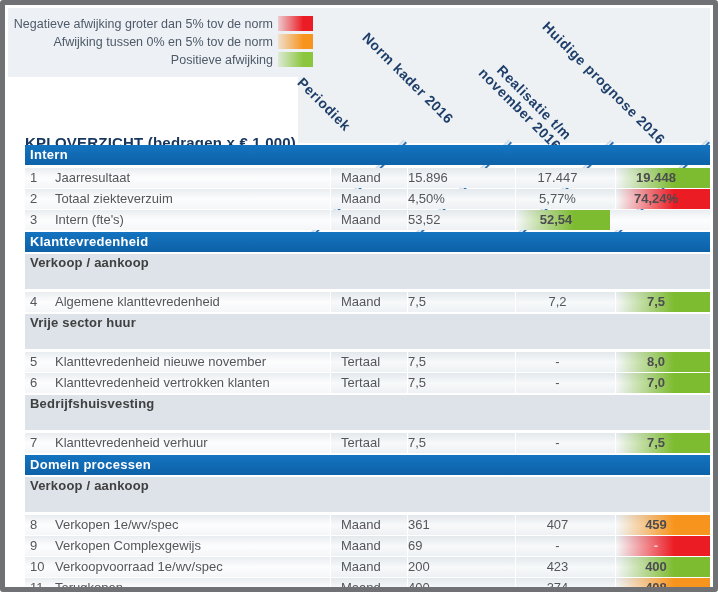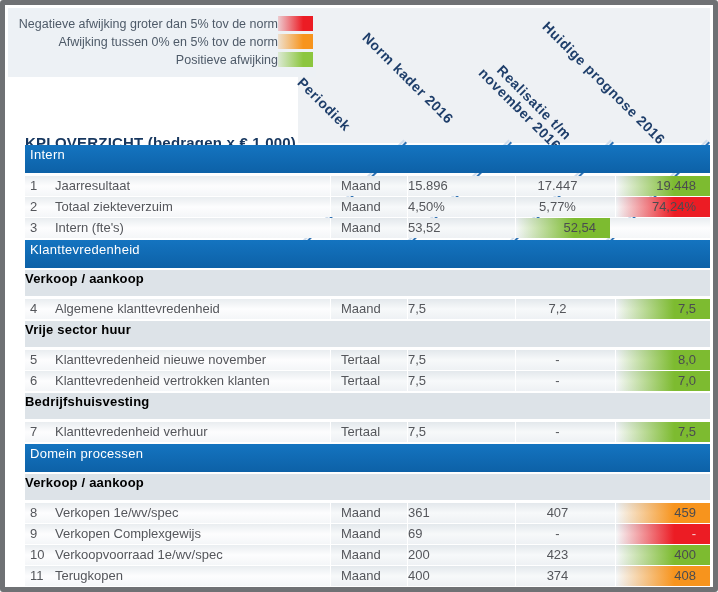--- a/index.html
+++ b/index.html
@@ -12,21 +12,21 @@
     font-family:"Liberation Sans", sans-serif;
     overflow:hidden;
   }
   
   .legend-panel{
     position:absolute;left:3px;top:3px;width:308px;height:69px;
     background:#edf1f5;
   }
   #legend-items{position:absolute;right:3px;top:7px;width:302px;}
   .legend-row{display:flex;align-items:center;justify-content:flex-end;height:17px;margin-bottom:1px;}
-  .legend-label{font-size:12.5px;color:#4e5a68;white-space:nowrap;}
+  .legend-label{font-size:12.5px;color:#4e5a68;white-space:nowrap;margin-right:5px;}
   .legend-swatch{width:35px;height:15px;flex:0 0 35px;}
   
   .header-panel{position:absolute;left:293px;top:3px;width:412px;height:135px;background:#eef1f4;}
   .diag{
     position:absolute;height:2px;width:150px;background:#2f72b4;
     transform-origin:100% 100%;transform:rotate(-45deg);
     box-shadow:0 -3px 0 #cfdded;
   }
   .diag-1{left:252px;top:136px;}
   .diag-2{left:357px;top:136px;}
@@ -43,46 +43,46 @@
   .hline{display:block;line-height:15px;}
   
   .page-title{
     position:absolute;left:20px;top:129px;
     font-size:15px;font-weight:bold;color:#17375f;letter-spacing:.2px;
   }
   
   .kpi-table{position:absolute;left:20px;top:138px;width:685px;}
   .trow{width:685px;box-sizing:border-box;}
   .t-section{
-    height:28px;line-height:20px;margin-top:2px;
+    height:20px;line-height:20px;margin-top:2px;
     background:linear-gradient(180deg,#1474c0 0%,#0d61a7 100%);
-    color:#fff;font-size:13px;font-weight:normal;padding-left:5px;letter-spacing:.3px;
+    color:#fff;font-size:13px;font-weight:bold;padding-left:5px;letter-spacing:.3px;
   }
   .t-sub{
-    height:26px;line-height:18px;margin-top:2px;
+    height:35px;line-height:18px;margin-top:2px;
     background:#dde3e8;
-    color:#000000;font-size:13px;font-weight:bold;letter-spacing:.2px;
+    color:#404040;font-size:13px;font-weight:bold;padding-left:5px;letter-spacing:.2px;
   }
   .t-data{
     height:20px;margin-top:1px;display:flex;
     background:linear-gradient(180deg,#e9edf0 0%,#fdfdfe 50%,#f4f6f8 100%);
     color:#54565b;font-size:13px;
   }
   .t-section + .t-data, .t-sub + .t-data{margin-top:3px;}
   .cell{box-sizing:border-box;line-height:20px;white-space:nowrap;overflow:hidden;}
   .c-num{width:30px;padding-left:5px;}
   .c-name{width:275px;}
   .c-per,.c-norm,.c-real,.c-prog{
     border-left:1px solid #ffffff;
     background:linear-gradient(180deg,#e3e8ec 0%,#f7f9fa 50%,#eef1f4 100%);
   }
   .c-per{width:77px;padding-left:10px;}
   .c-norm{width:108px;text-align:left;padding-right:12px;}
   .c-real{width:100px;text-align:center;padding-right:16px;}
-  .c-prog{width:95px;text-align:right;padding-right:14px;position:relative;}
+  .c-prog{width:95px;text-align:center;padding-right:14px;position:relative;font-weight:bold;}
   .fill{position:absolute;left:0;top:0;right:0;bottom:0;}
   .pv{position:relative;z-index:1;color:#4b4c50;}
   .pv.dash-light{color:#f7cdd0;}
   
   .t-partial{height:12px;margin-top:1px;position:relative;opacity:.4;overflow:hidden;}
   .t-partial i{position:absolute;display:block;height:4px;top:3px;border-radius:2px;background:#ccd2d7;}
   .t-partial .sm1{left:6px;width:210px;}
   .t-partial .sm2{left:292px;width:58px;}
   .t-partial .sm3{right:2px;width:92px;background:linear-gradient(90deg,#f7941d00,#f7941d);height:9px;top:0;}
 </style>

